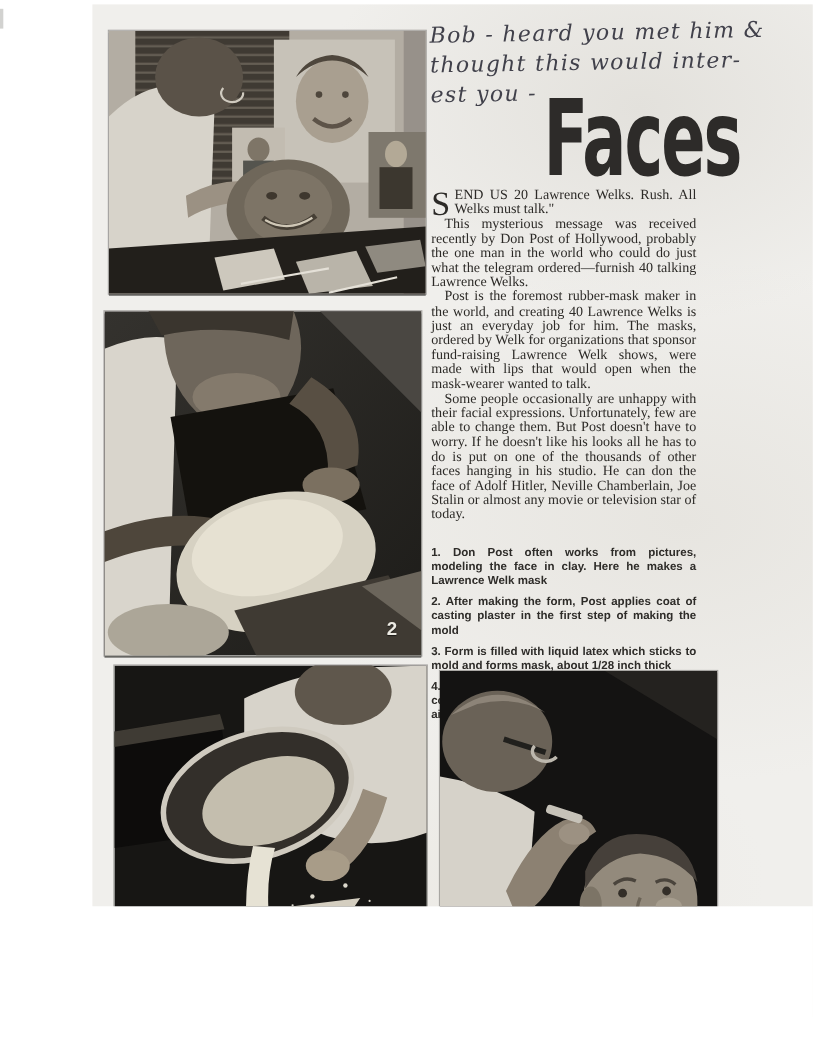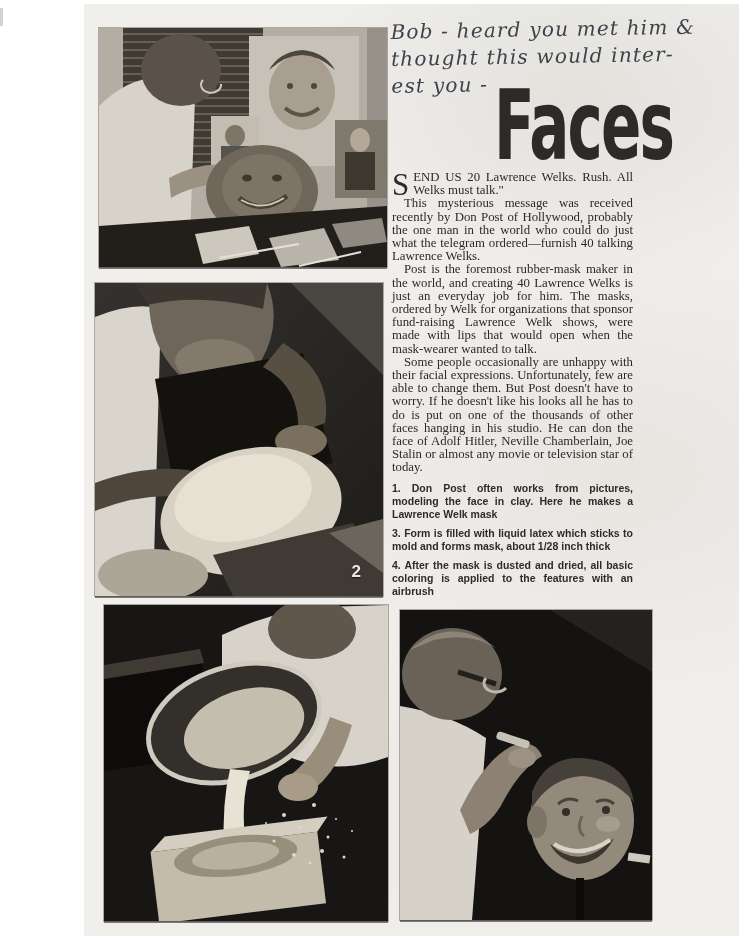--- a/index.html
+++ b/index.html
@@ -1,16 +1,16 @@
 <!DOCTYPE html>
 <html><head>
 <meta charset="utf-8">
 <style>
   html,body{margin:0;padding:0;background:#ffffff;}
-  .canvas{position:relative;width:739px;height:936px;background:#ffffff;overflow:hidden;
+  .canvas{position:relative;width:739px;height:824px;background:#ffffff;overflow:hidden;
           font-family:"Liberation Serif", serif;}
   .paper{position:absolute;left:84px;top:4px;width:655px;height:941px;
          background:
            radial-gradient(420px 280px at 76% 10%, #e3e1dc 0%, rgba(227,225,220,0) 70%),
            radial-gradient(520px 340px at 82% 50%, #e7e5e0 0%, rgba(231,229,224,0) 70%),
            radial-gradient(360px 240px at 55% 85%, #eceae5 0%, rgba(236,234,229,0) 70%),
            #f0efec;}
   .corner-mark{position:absolute;left:0;top:8px;width:3px;height:18px;background:#d2d2d0;}
 
   figure{margin:0;}
@@ -31,21 +31,21 @@
          font-family:"DejaVu Sans", sans-serif;font-weight:bold;
          font-size:96px;line-height:96px;letter-spacing:-3px;color:#2d2b29;
          transform:scaleX(.62);transform-origin:left top;white-space:nowrap;}
 
   .article{position:absolute;left:392px;top:171px;width:241px;
            font-size:12.8px;line-height:13.2px;color:#2c2a27;text-align:justify;}
   .article p{margin:0;}
   .article p.indent{text-indent:12px;}
   .dropcap{float:left;font-size:31px;line-height:25px;padding:1px 4px 0 0;color:#2c2a27;}
 
-  .captions{position:absolute;left:392px;top:482px;width:241px;
+  .captions{position:absolute;left:392px;top:496px;width:241px;
             font-family:"Liberation Sans", sans-serif;font-weight:bold;
             font-size:10.5px;line-height:13px;color:#2e2c29;text-align:justify;}
   .captions p{margin:0 0 6px 0;}
 </style>
 </head>
 <body>
 
 <div class="canvas">
   <div class="paper"></div>
   <div class="corner-mark"></div>
@@ -107,20 +107,21 @@
 
   <div class="article">
     <p><span class="dropcap">S</span><span>END US 20 Lawrence Welks. Rush. All Welks must talk."</span></p>
     <p class="indent">This mysterious message was received recently by Don Post of Hollywood, probably the one man in the world who could do just what the telegram ordered—furnish 40 talking Lawrence Welks.</p>
     <p class="indent">Post is the foremost rubber-mask maker in the world, and creating 40 Lawrence Welks is just an everyday job for him. The masks, ordered by Welk for organizations that sponsor fund-raising Lawrence Welk shows, were made with lips that would open when the mask-wearer wanted to talk.</p>
     <p class="indent">Some people occasionally are unhappy with their facial expressions. Unfortunately, few are able to change them. But Post doesn't have to worry. If he doesn't like his looks all he has to do is put on one of the thousands of other faces hanging in his studio. He can don the face of Adolf Hitler, Neville Chamberlain, Joe Stalin or almost any movie or television star of today.</p>
   </div>
 
   <div class="captions">
     <p><span>1.</span> <span>Don Post often works from pictures, modeling the face in clay. Here he makes a Lawrence Welk mask</span></p>
+    <p><span>2.</span> <span>After making the form, Post applies coat of casting plaster in the first step of making the mold</span></p>
     <p><span>3.</span> <span>Form is filled with liquid latex which sticks to mold and forms mask, about 1/28 inch thick</span></p>
     <p><span>4.</span> <span>After the mask is dusted and dried, all basic coloring is applied to the features with an airbrush</span></p>
   </div>
 
   <figure class="photo photo2">
     <svg viewBox="0 0 288 313">
       <defs>
         <linearGradient id="g2" x1="0" y1="0" x2="1" y2="1">
           <stop offset="0" stop-color="#34322e"></stop>
             <stop offset="1" stop-color="#1d1c19"></stop>

